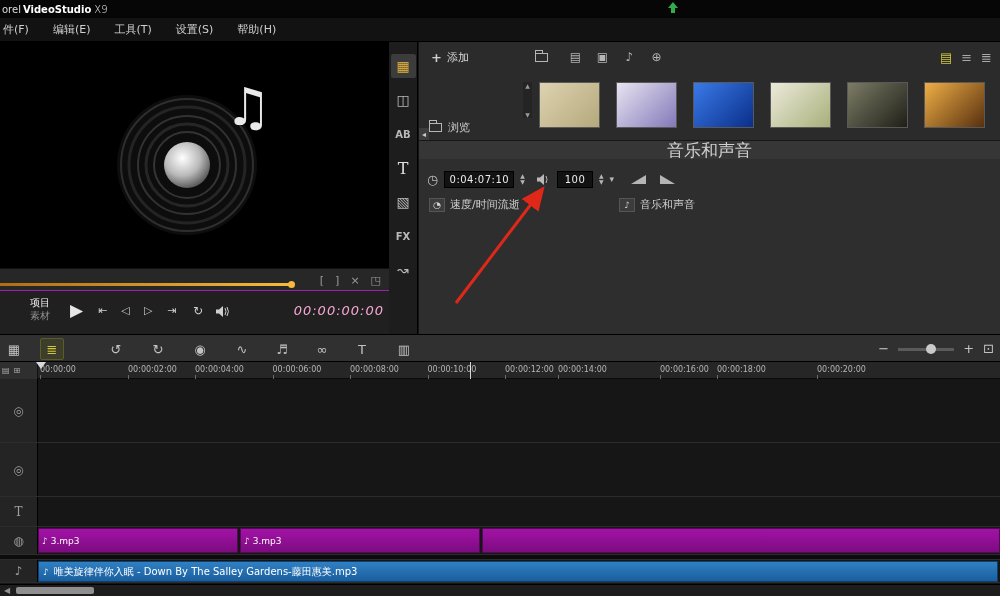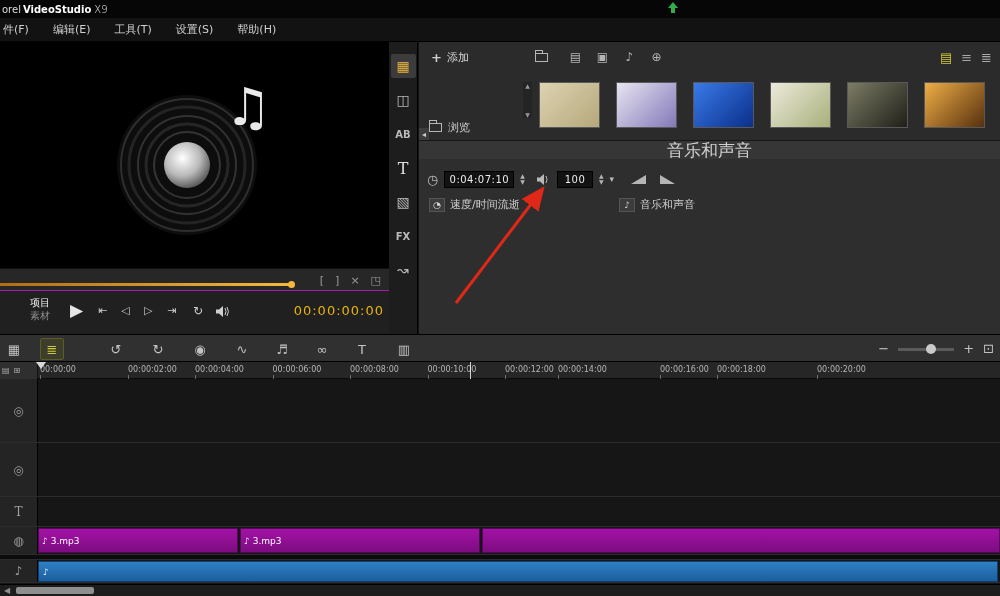--- a/index.html
+++ b/index.html
@@ -30,21 +30,21 @@
   #seek{position:absolute;left:0;top:14px;height:3px;width:290px;background:linear-gradient(90deg,#b06d14,#f6b93d);}
   #seek-dot{position:absolute;left:288px;top:12px;width:7px;height:7px;border-radius:50%;background:#f6b93d;}
   .trim-icons{position:absolute;right:8px;top:0;height:22px;display:flex;gap:11px;align-items:center;color:#9a9a9a;font-size:11px;}
   .trim-icons span{cursor:pointer;}
   #transport{position:absolute;left:0;top:248px;width:389px;height:44px;background:#202020;border-top:1px solid #a21caf;}
   #mode{position:absolute;left:30px;top:5px;font-size:10px;line-height:13px;}
   #mode .sel{color:#f2f2f2;}
   #mode .dim{color:#8f8f8f;}
   #play-btn{position:absolute;left:70px;top:9px;font-size:17px;color:#e6e6e6;cursor:pointer;}
   .tp{position:absolute;top:13px;color:#cfcfcf;font-size:11px;cursor:pointer;}
-  #timecode{position:absolute;right:5px;top:12px;color:#eab308;font-size:13px;letter-spacing:1px;}
+  #timecode{position:absolute;right:5px;top:12px;color:#f9a8d4;font-size:13px;letter-spacing:1px;font-style:italic;}
 
   
   #toolstrip{position:absolute;left:389px;top:42px;width:29px;height:292px;background:#1d1d1d;border-right:1px solid #000;display:flex;flex-direction:column;align-items:center;padding-top:12px;gap:10px;}
   .ts-btn{width:25px;height:24px;display:flex;align-items:center;justify-content:center;color:#b9b9b9;font-size:14px;border-radius:2px;cursor:pointer;}
   .ts-btn.active{background:#3c3c3c;color:#e7b33c;}
   .ts-btn.txt{font-size:10px;font-weight:700;letter-spacing:0;}
   .ts-btn.letterT{font-family:"DejaVu Serif","Liberation Serif",serif;font-size:16px;color:#e0e0e0;}
 
   
   #rightpanel{position:absolute;left:419px;top:42px;width:581px;height:292px;background:#2b2b2b;}
@@ -355,20 +355,21 @@
       </div>
   </div>
   <div class="trow" id="row-gap"></div>
   <div class="trow" id="row-audio">
     <div class="thead">
         <span>♪</span>
       </div>
     <div class="lane">
       <div class="aclip">
         <span class="clip-note">♪</span>
+        <span>唯美旋律伴你入眠 - Down By The Salley Gardens-藤田惠美.mp3</span>
       </div>
     </div>
   </div>
 </div>
 
 <div id="hscroll">
   <span id="hs-left">◀</span>
   <div id="hs-thumb"></div>
 </div>
 

